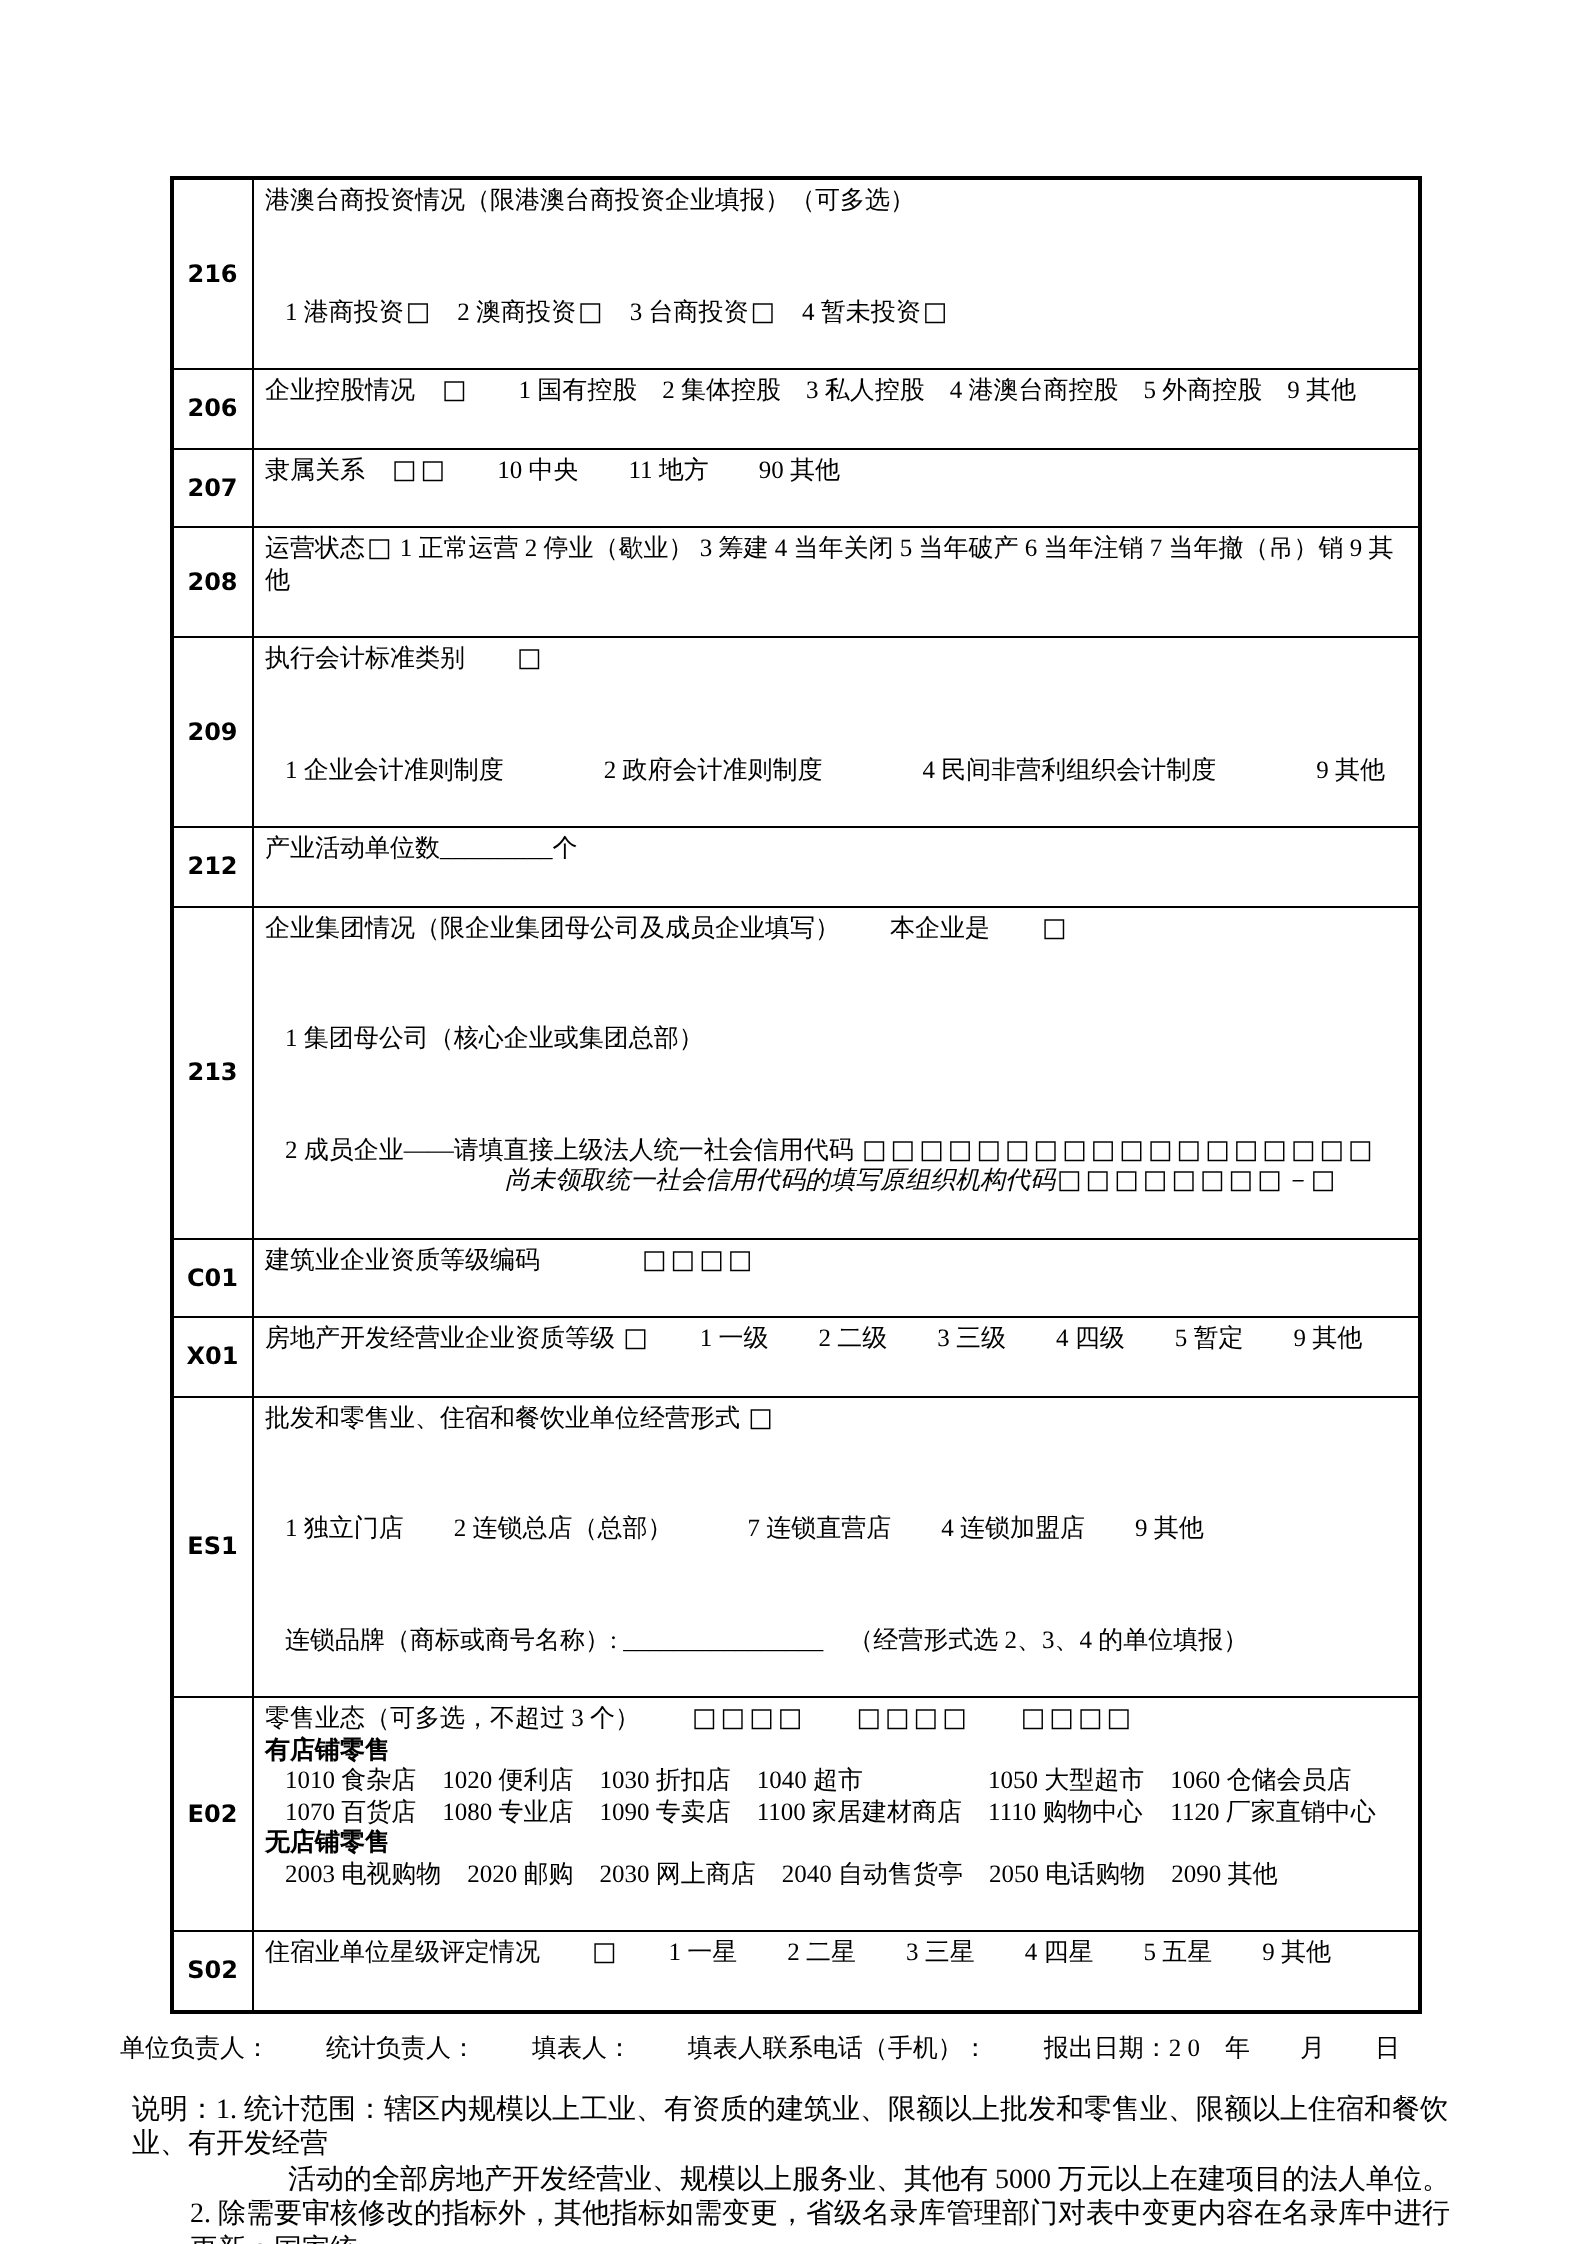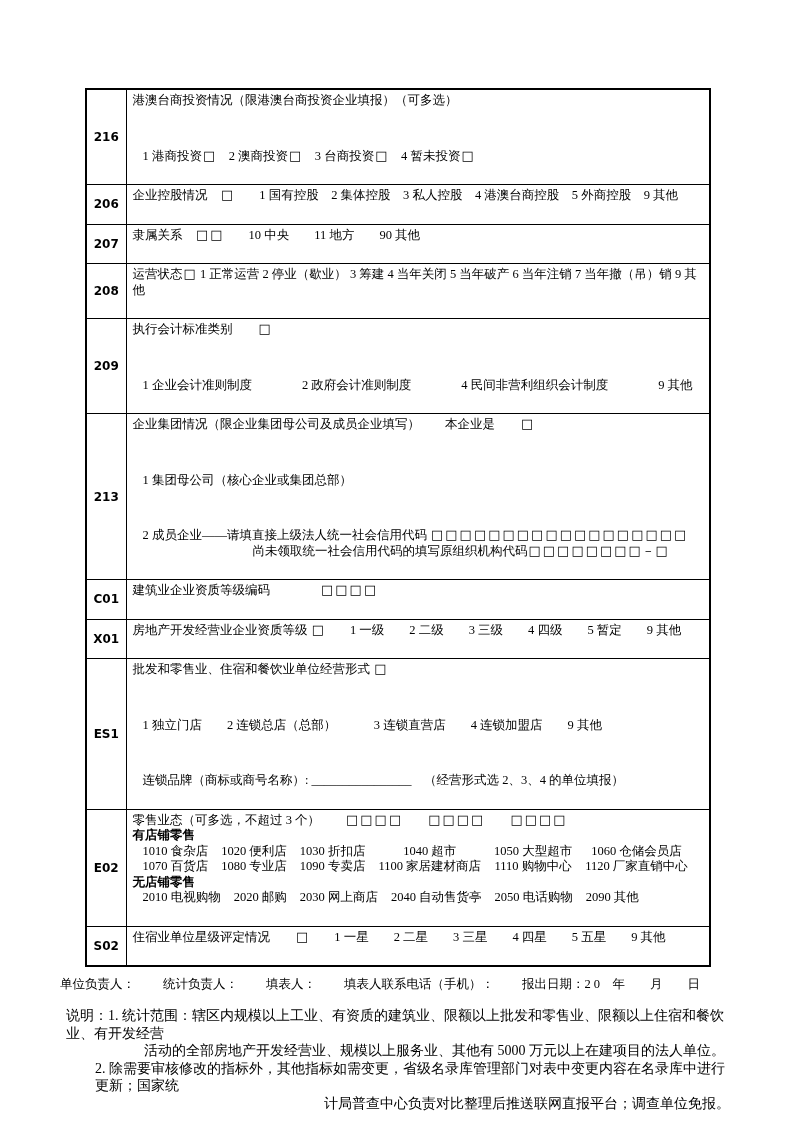--- a/index.html
+++ b/index.html
@@ -22,21 +22,21 @@
   td.row-code {
     width:40px; text-align:center; font-weight:bold;
     font-family:"DejaVu Sans","Liberation Sans",sans-serif;
     font-size:12px;
     margin-left:12px;
   }
   td.row-content { padding:3px 5px 20px 6px; }
   .line { line-height:15.5px; min-height:15.5px; }
   .indent { padding-left:10px;margin-top:40px; }
   .bold { font-weight:bold; }
-  .kai { padding-left:120px; }
+  .kai { font-style:italic; padding-left:120px; }
   .cols { display:grid; column-gap:13px; padding-left:10px; width:max-content; line-height:15.5px; }
   .checkbox {
     font-family:"DejaVu Sans","Liberation Sans",sans-serif;
     font-size:13px; line-height:1; padding:0 1px; cursor:pointer;
   }
   .blank { letter-spacing:0; cursor:text; }
 
   .sign-row {
     display:flex; justify-content:space-between;
     margin:9px 0 0 60px; width:640px;
@@ -81,20 +81,26 @@
           </td>
         </tr>
         <tr>
           <td class="row-code">209</td>
           <td class="row-content">
             <div class="line">执行会计标准类别　　<span class="checkbox">□</span></div>
             <div class="line indent">1 企业会计准则制度　　　　2 政府会计准则制度　　　　4 民间非营利组织会计制度　　　　9 其他</div>
           </td>
         </tr>
         <tr>
+          <td class="row-code">212</td>
+          <td class="row-content">
+            <div class="line">产业活动单位数<span class="blank">_________</span>个</div>
+          </td>
+        </tr>
+        <tr>
           <td class="row-code">213</td>
           <td class="row-content">
             <div class="line">企业集团情况（限企业集团母公司及成员企业填写）　　本企业是　　<span class="checkbox">□</span></div>
             <div class="line indent">1 集团母公司（核心企业或集团总部）</div>
             <div class="line indent">2 成员企业——请填直接上级法人统一社会信用代码 <span class="checkbox">□</span><span class="checkbox">□</span><span class="checkbox">□</span><span class="checkbox">□</span><span class="checkbox">□</span><span class="checkbox">□</span><span class="checkbox">□</span><span class="checkbox">□</span><span class="checkbox">□</span><span class="checkbox">□</span><span class="checkbox">□</span><span class="checkbox">□</span><span class="checkbox">□</span><span class="checkbox">□</span><span class="checkbox">□</span><span class="checkbox">□</span><span class="checkbox">□</span><span class="checkbox">□</span></div>
             <div class="line kai">尚未领取统一社会信用代码的填写原组织机构代码<span class="checkbox">□</span><span class="checkbox">□</span><span class="checkbox">□</span><span class="checkbox">□</span><span class="checkbox">□</span><span class="checkbox">□</span><span class="checkbox">□</span><span class="checkbox">□</span>－<span class="checkbox">□</span></div>
           </td>
         </tr>
         <tr>
           <td class="row-code">C01</td>
@@ -105,46 +111,46 @@
         <tr>
           <td class="row-code">X01</td>
           <td class="row-content">
             <div class="line">房地产开发经营业企业资质等级 <span class="checkbox">□</span>　　1 一级　　2 二级　　3 三级　　4 四级　　5 暂定　　9 其他</div>
           </td>
         </tr>
         <tr>
           <td class="row-code">ES1</td>
           <td class="row-content">
             <div class="line">批发和零售业、住宿和餐饮业单位经营形式 <span class="checkbox">□</span></div>
-            <div class="line indent">1 独立门店　　2 连锁总店（总部）　　　3 连锁直营店　　4 连锁加盟店　　9 其他</div>
+            <div class="line indent">1 独立门店　　2 连锁总店（总部）　　　7 连锁直营店　　4 连锁加盟店　　9 其他</div>
             <div class="line indent">连锁品牌（商标或商号名称）: <span class="blank">________________</span>　（经营形式选 2、3、4 的单位填报）</div>
           </td>
         </tr>
         <tr>
           <td class="row-code">E02</td>
           <td class="row-content">
             <div class="line">零售业态（可多选，不超过 3 个）　　<span class="checkbox">□</span><span class="checkbox">□</span><span class="checkbox">□</span><span class="checkbox">□</span>　　<span class="checkbox">□</span><span class="checkbox">□</span><span class="checkbox">□</span><span class="checkbox">□</span>　　<span class="checkbox">□</span><span class="checkbox">□</span><span class="checkbox">□</span><span class="checkbox">□</span></div>
             <div class="line bold">有店铺零售</div>
-            <div class="line cols" style="grid-template-columns: repeat(6, max-content); text-align: center;">
+            <div class="line cols" style="grid-template-columns: repeat(6, max-content);">
               <span>1010 食杂店</span>
               <span>1020 便利店</span>
               <span>1030 折扣店</span>
               <span>1040 超市</span>
               <span>1050 大型超市</span>
               <span>1060 仓储会员店</span>
               <span>1070 百货店</span>
               <span>1080 专业店</span>
               <span>1090 专卖店</span>
               <span>1100 家居建材商店</span>
               <span>1110 购物中心</span>
               <span>1120 厂家直销中心</span>
             </div>
             <div class="line bold">无店铺零售</div>
             <div class="line cols" style="grid-template-columns: repeat(6, max-content);">
-              <span>2010 电视购物</span>
+              <span>2003 电视购物</span>
               <span>2020 邮购</span>
               <span>2030 网上商店</span>
               <span>2040 自动售货亭</span>
               <span>2050 电话购物</span>
               <span>2090 其他</span>
             </div>
           </td>
         </tr>
         <tr>
           <td class="row-code">S02</td>

